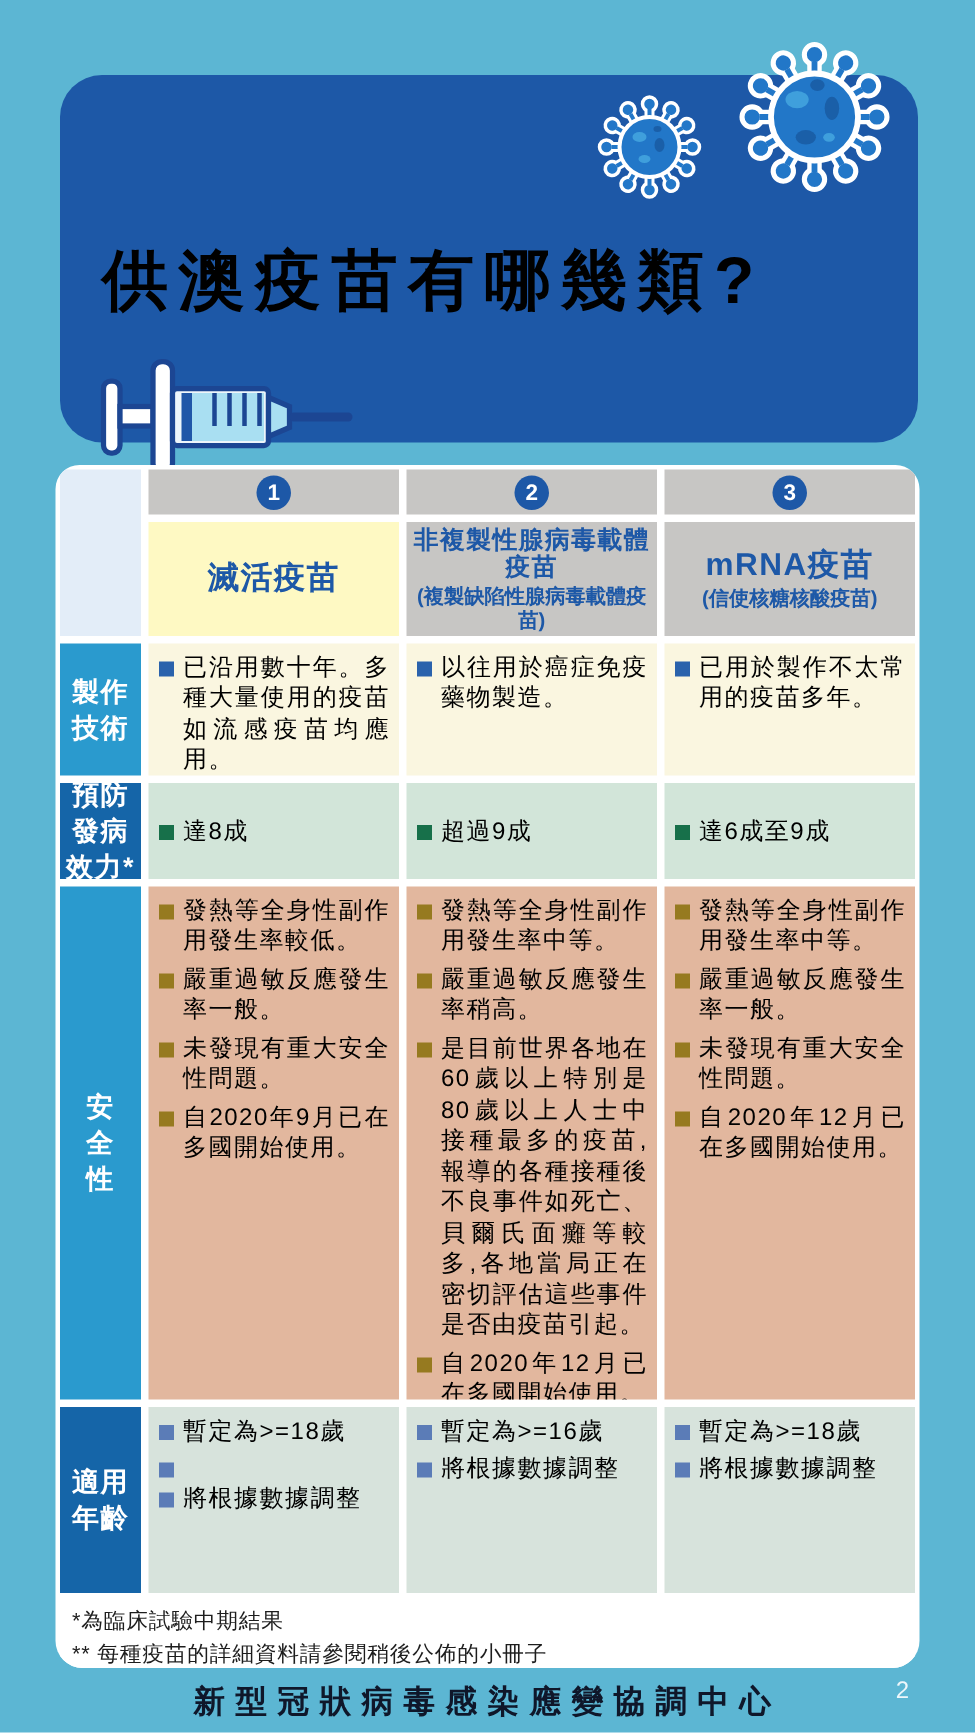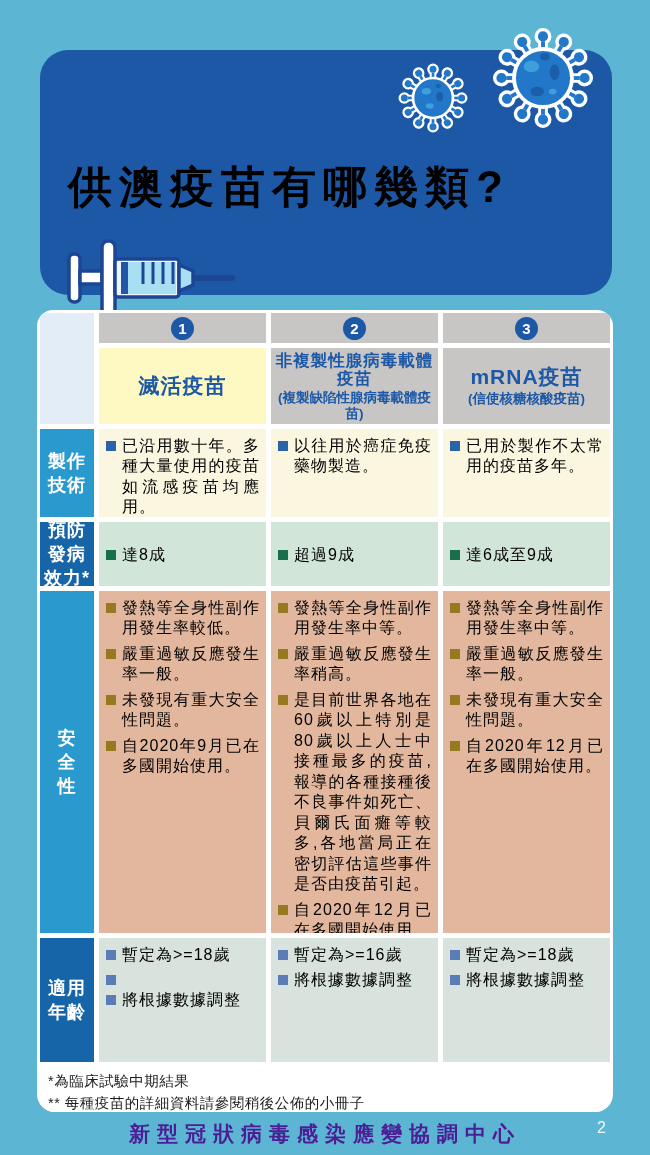--- a/index.html
+++ b/index.html
@@ -317,15 +317,15 @@
       </div>
     </div>
 
   <div class="notes">
     <div>*為臨床試驗中期結果</div>
     <div>** 每種疫苗的詳細資料請參閱稍後公佈的小冊子</div>
   </div>
 </div>
 
 <div class="bottom-bar">
-  <div class="org-name" style="color: #4c1d95;">新型冠狀病毒感染應變協調中心</div>
+  <div class="org-name" style="color: #0f172a;">新型冠狀病毒感染應變協調中心</div>
   <div class="page-num">2</div>
 </div>
 
 </body></html>

